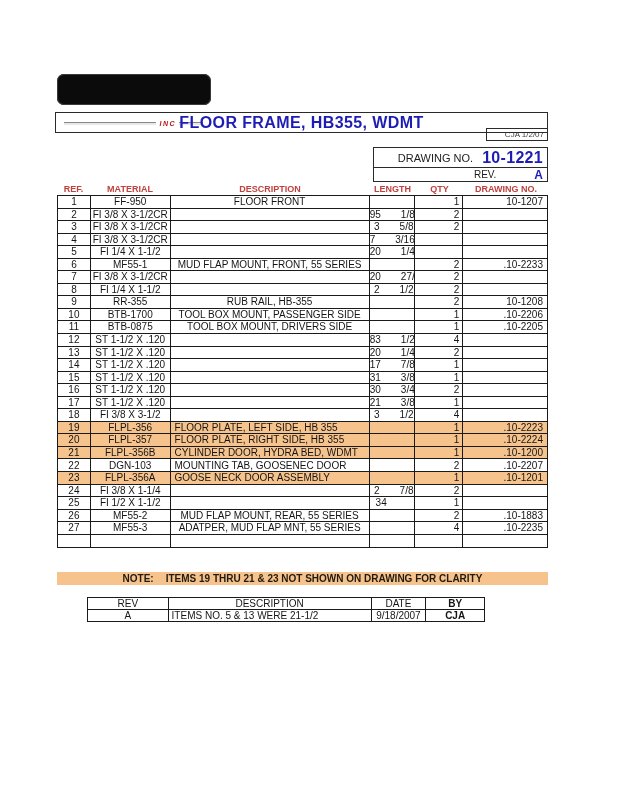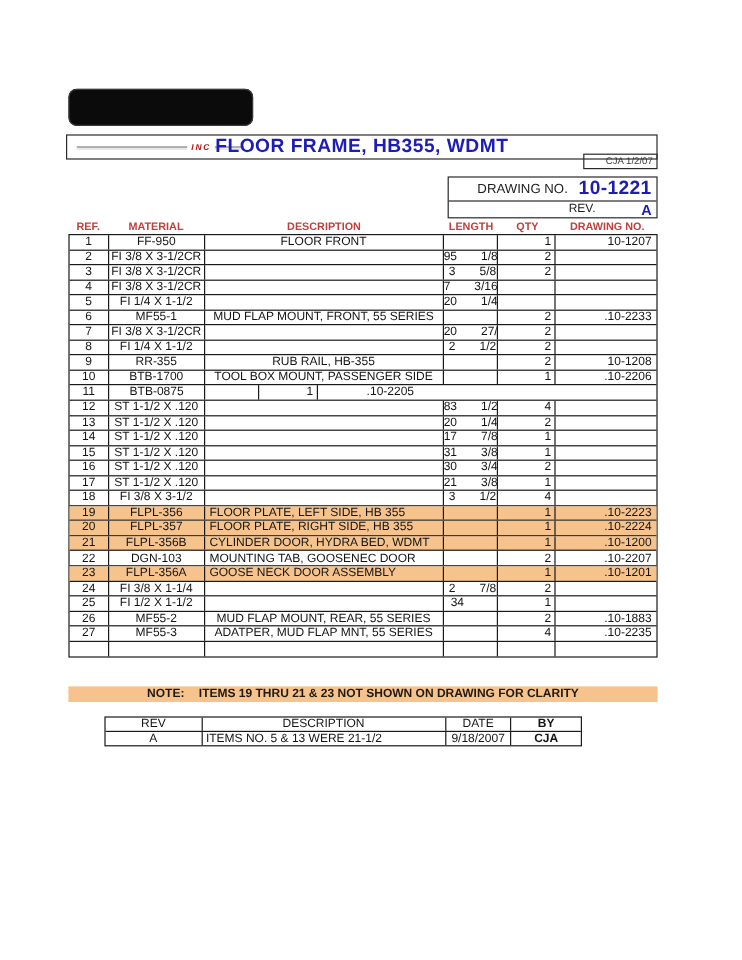--- a/index.html
+++ b/index.html
@@ -236,20 +236,21 @@
       <div class="cell c-len">
         <span class="w"></span>
         <span class="f"></span>
       </div>
       <div class="cell c-qty">1</div>
       <div class="cell c-dwg">.10-2206</div>
     </div>
     <div class="pt-row">
       <div class="cell c-ref">11</div>
       <div class="cell c-mat">BTB-0875</div>
+      <div class="cell c-desc">TOOL BOX MOUNT, DRIVERS SIDE</div>
       <div class="cell c-len">
         <span class="w"></span>
         <span class="f"></span>
       </div>
       <div class="cell c-qty">1</div>
       <div class="cell c-dwg">.10-2205</div>
     </div>
     <div class="pt-row">
       <div class="cell c-ref">12</div>
       <div class="cell c-mat">ST 1-1/2 X .120</div>

